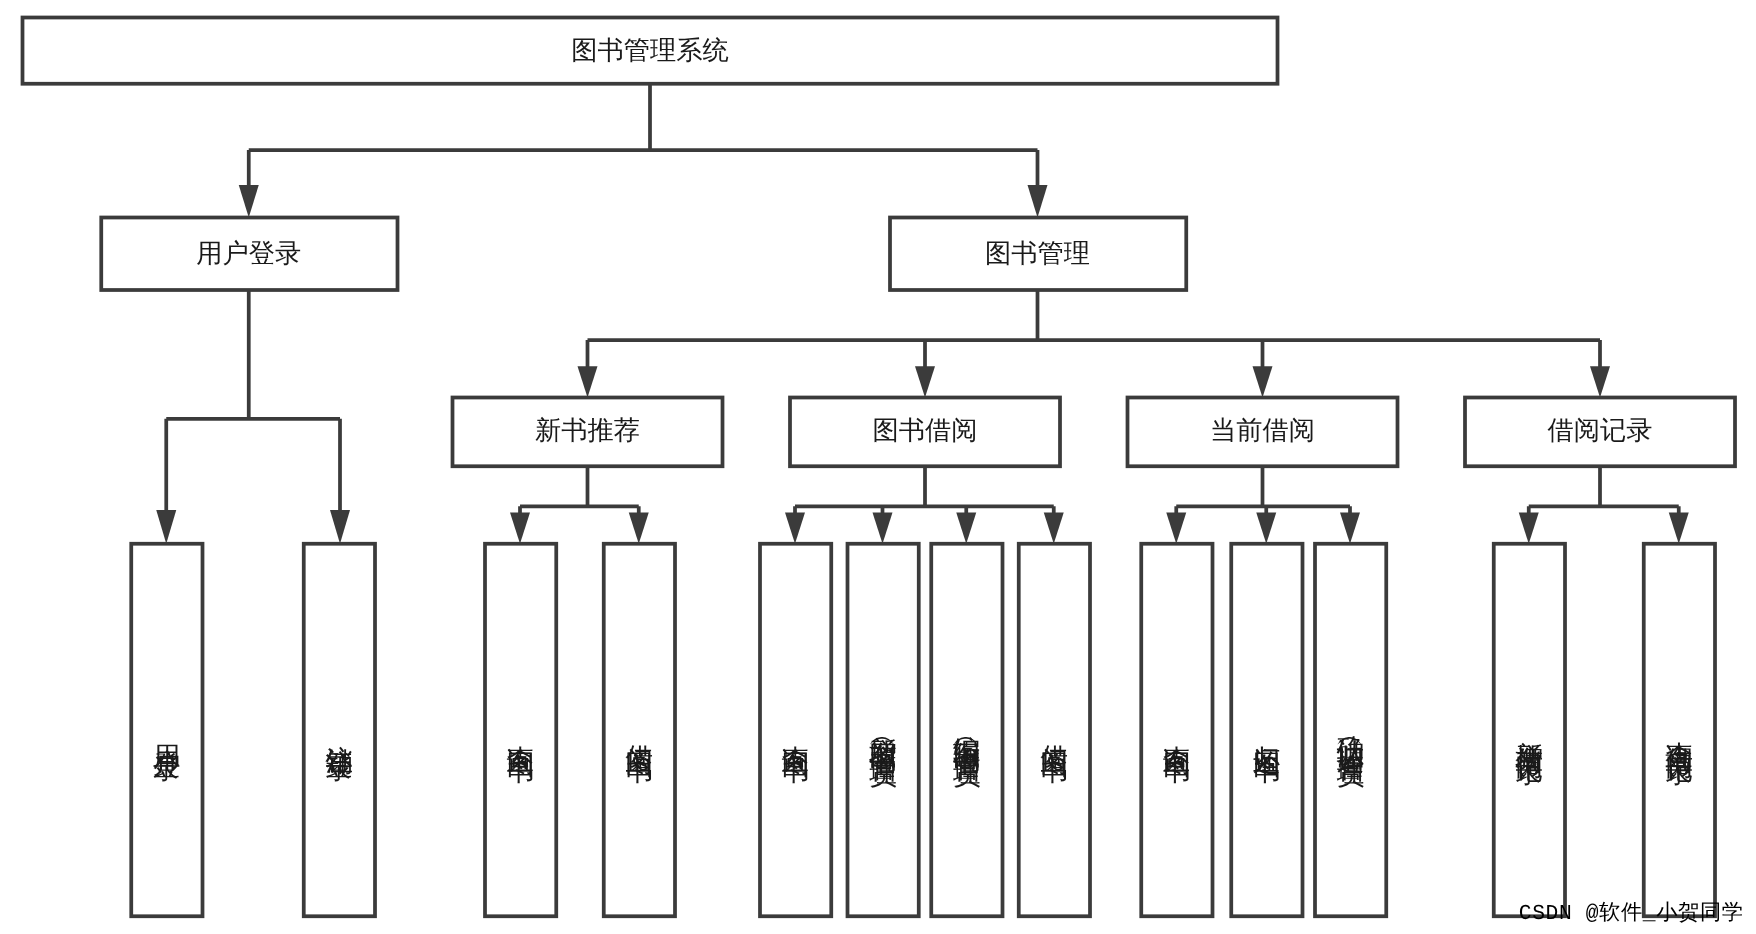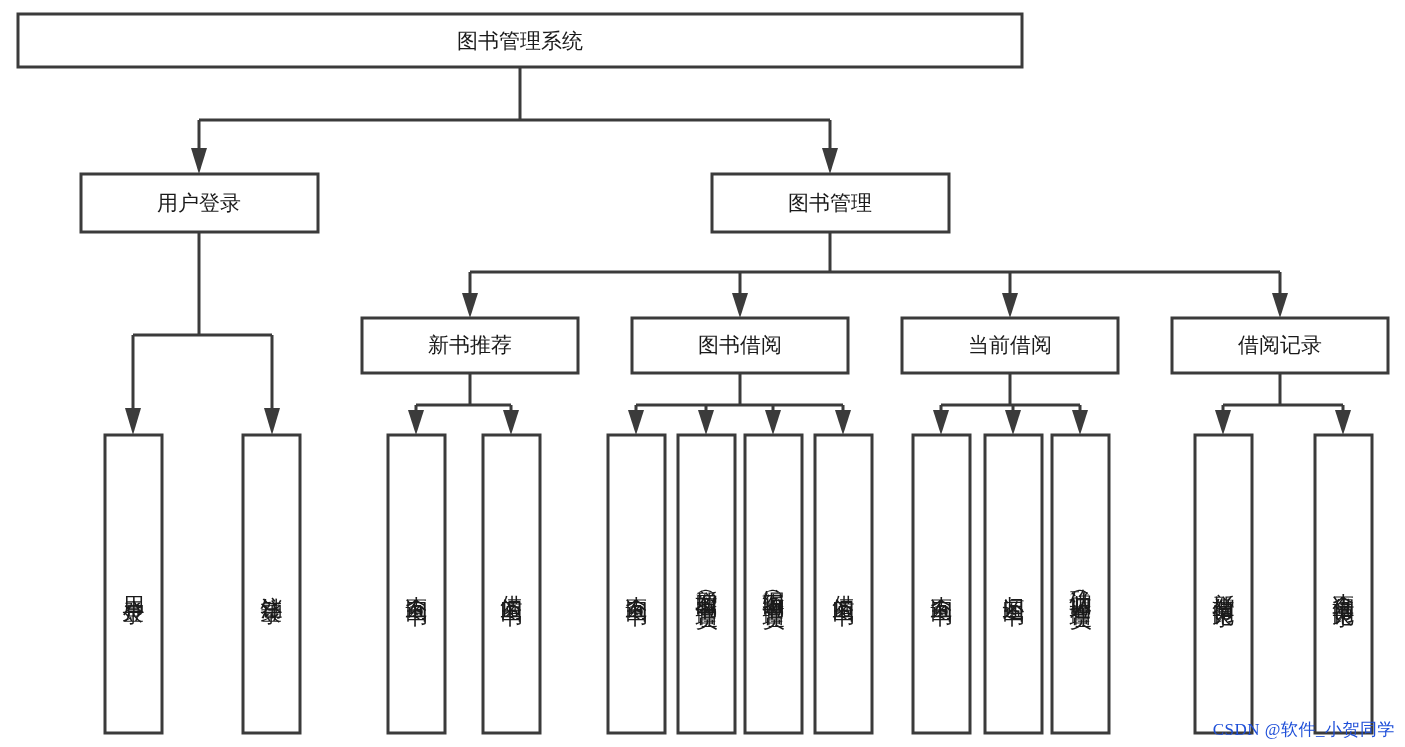--- a/index.html
+++ b/index.html
@@ -62,23 +62,23 @@
     color: #1a1a1a;
     letter-spacing: 3px;
     white-space: nowrap;
     pointer-events: none;
     text-align: center;
   }
   .watermark {
     position: absolute;
     right: 10px;
     bottom: 6px;
-    font-family: Liberation Serif, serif;
+    font-family: Liberation Mono, monospace;
     font-size: 17px;
-    color: #1d4ed8;
+    color: #000000;
     letter-spacing: 0.5px;
     user-select: none;
   }
 </style>
 </head>
 <body>
 
 <div id="diagram-root">
 
   <svg id="tree-svg" viewBox="0 0 1405 747">

